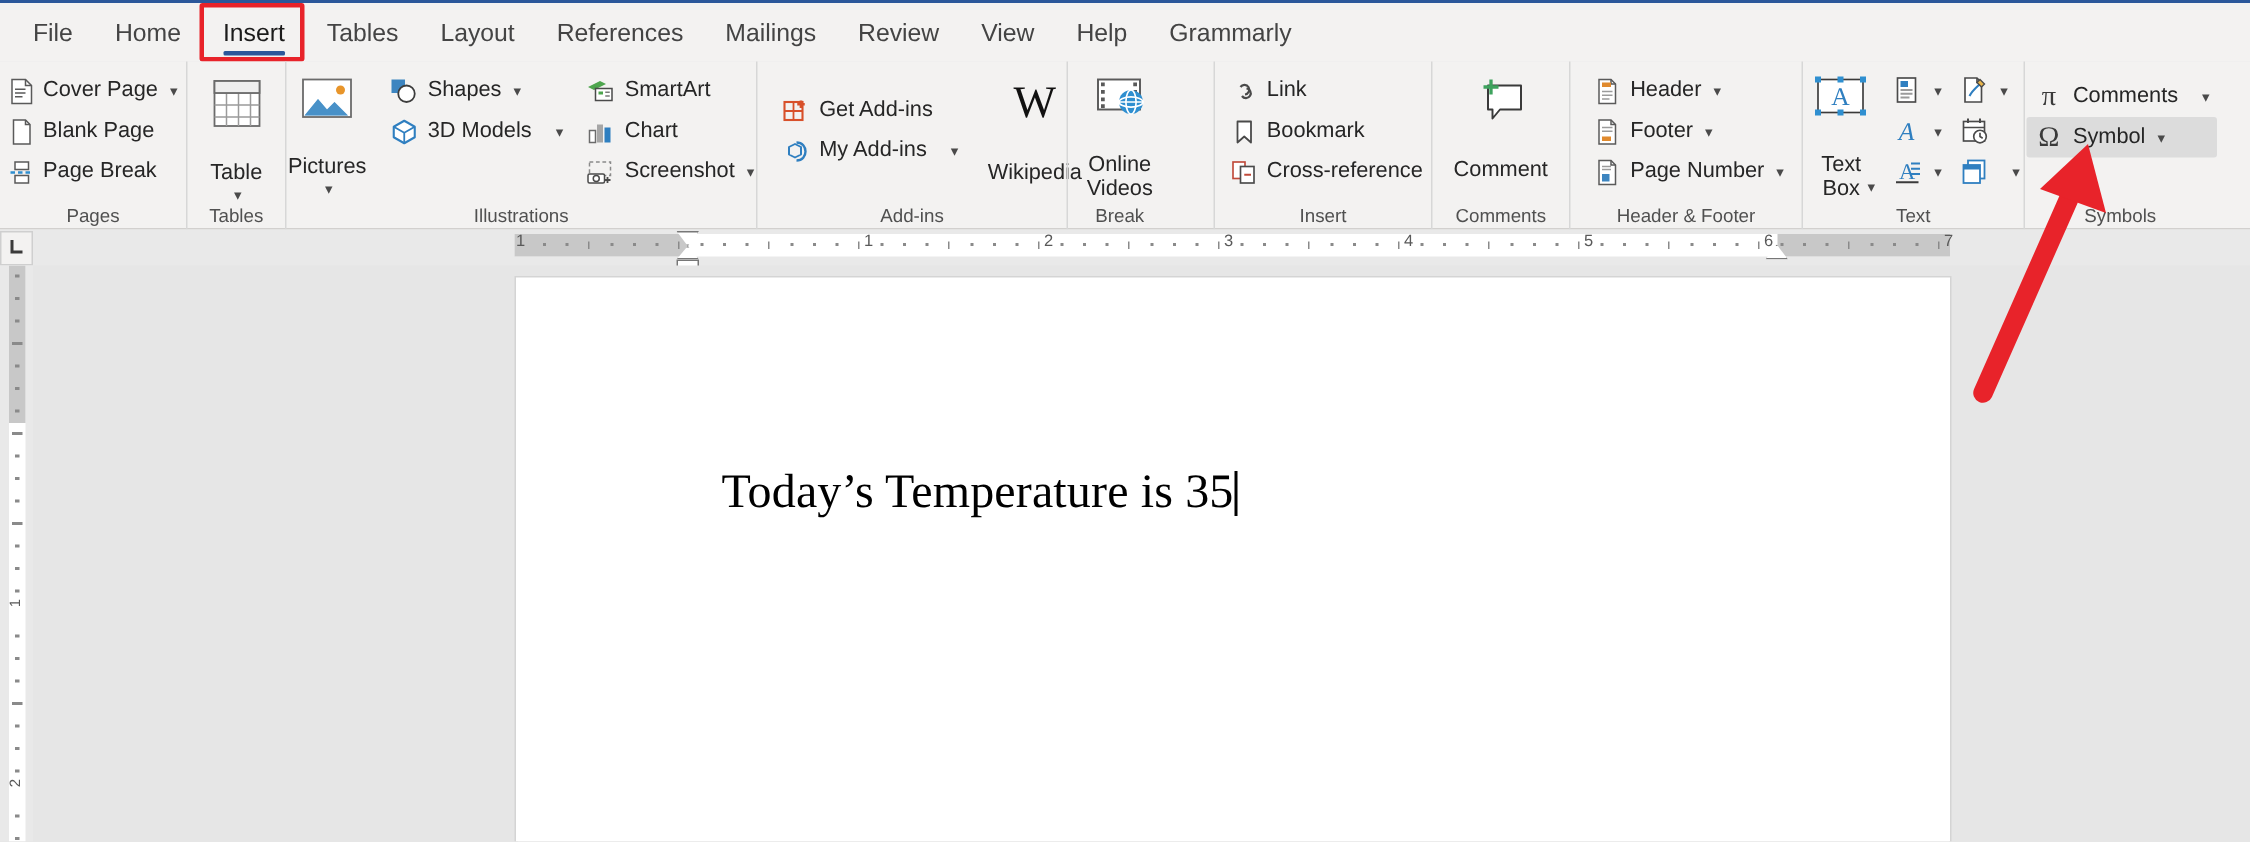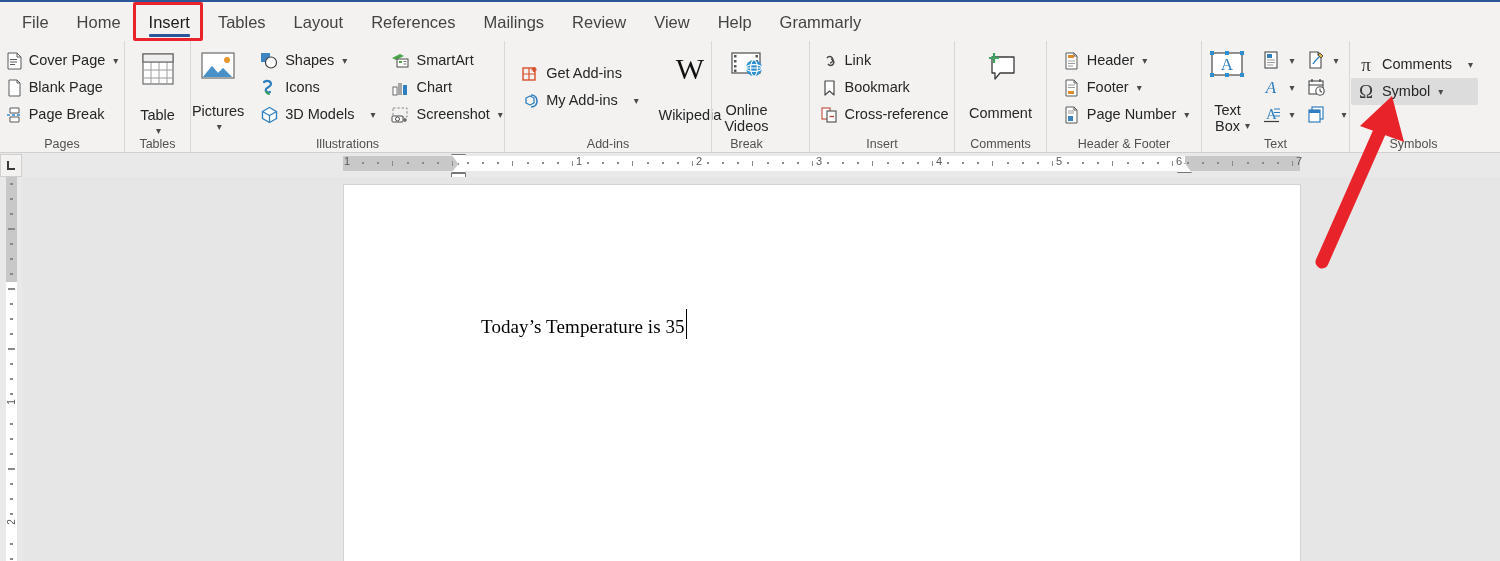--- a/index.html
+++ b/index.html
@@ -162,21 +162,21 @@
     background: #e6e6e6; overflow: hidden;
   }
   .page {
     position: absolute; top: 8px; left: 322px; width: 956px; height: 400px;
     background: #ffffff;
     box-shadow: 0 0 0 1px #d4d4d4;
   }
   .doctext {
     position: absolute; left: 137px; top: 124px;
     font-family: "Liberation Serif", serif;
-    font-size: 19px; color: #000; white-space: nowrap; letter-spacing: 0.1px;
+    font-size: 32px; color: #000; white-space: nowrap; letter-spacing: 0.1px;
   }
   .caret {
     display: inline-block; width: 1.5px; height: 30px;
     background: #000; vertical-align: -6px; margin-left: 1px;
   }
 
   
   .arrow-layer { position: absolute; inset: 0; pointer-events: none; }
 </style>
 </head>
@@ -300,29 +300,20 @@
         <div class="col" style="margin-left:6px;">
           <div class="sbtn">
             <span class="ico">
               <svg width="19" height="18" viewBox="0 0 19 18">
                 <rect x="1" y="1" width="9" height="9" fill="#3d85c0"></rect>
                 <circle cx="11" cy="10.5" r="5.5" fill="#fff" stroke="#3d3d3d" stroke-width="1.2"></circle>
               </svg>
             </span>
             <span class="cap">Shapes</span>
             <span class="chev">▾</span>
-          </div>
-          <div class="sbtn">
-            <span class="ico">
-              <svg width="19" height="18" viewBox="0 0 19 18">
-                <path d="M4 3c3-2 7-1 7 2s-4 3-5 5 1 4 4 3" fill="none" stroke="#2f7fc0" stroke-width="2.2" stroke-linecap="round"></path>
-                <path d="M5 12c3 0 5 2 5 4-3 0-5-2-5-4z" fill="#2f9e5e"></path>
-              </svg>
-            </span>
-            <span class="cap">Icons</span>
           </div>
           <div class="sbtn">
             <span class="ico">
               <svg width="19" height="18" viewBox="0 0 19 18">
                 <path d="M9.5 1.5l7 4v7l-7 4-7-4v-7z" fill="#ffffff" stroke="#2f7fc0" stroke-width="1.4" stroke-linejoin="round"></path>
                 <path d="M2.5 5.5l7 4 7-4M9.5 9.5v7" fill="none" stroke="#2f7fc0" stroke-width="1.2"></path>
               </svg>
             </span>
             <span class="cap">3D Models</span>
             <span class="chev sep">▾</span>

